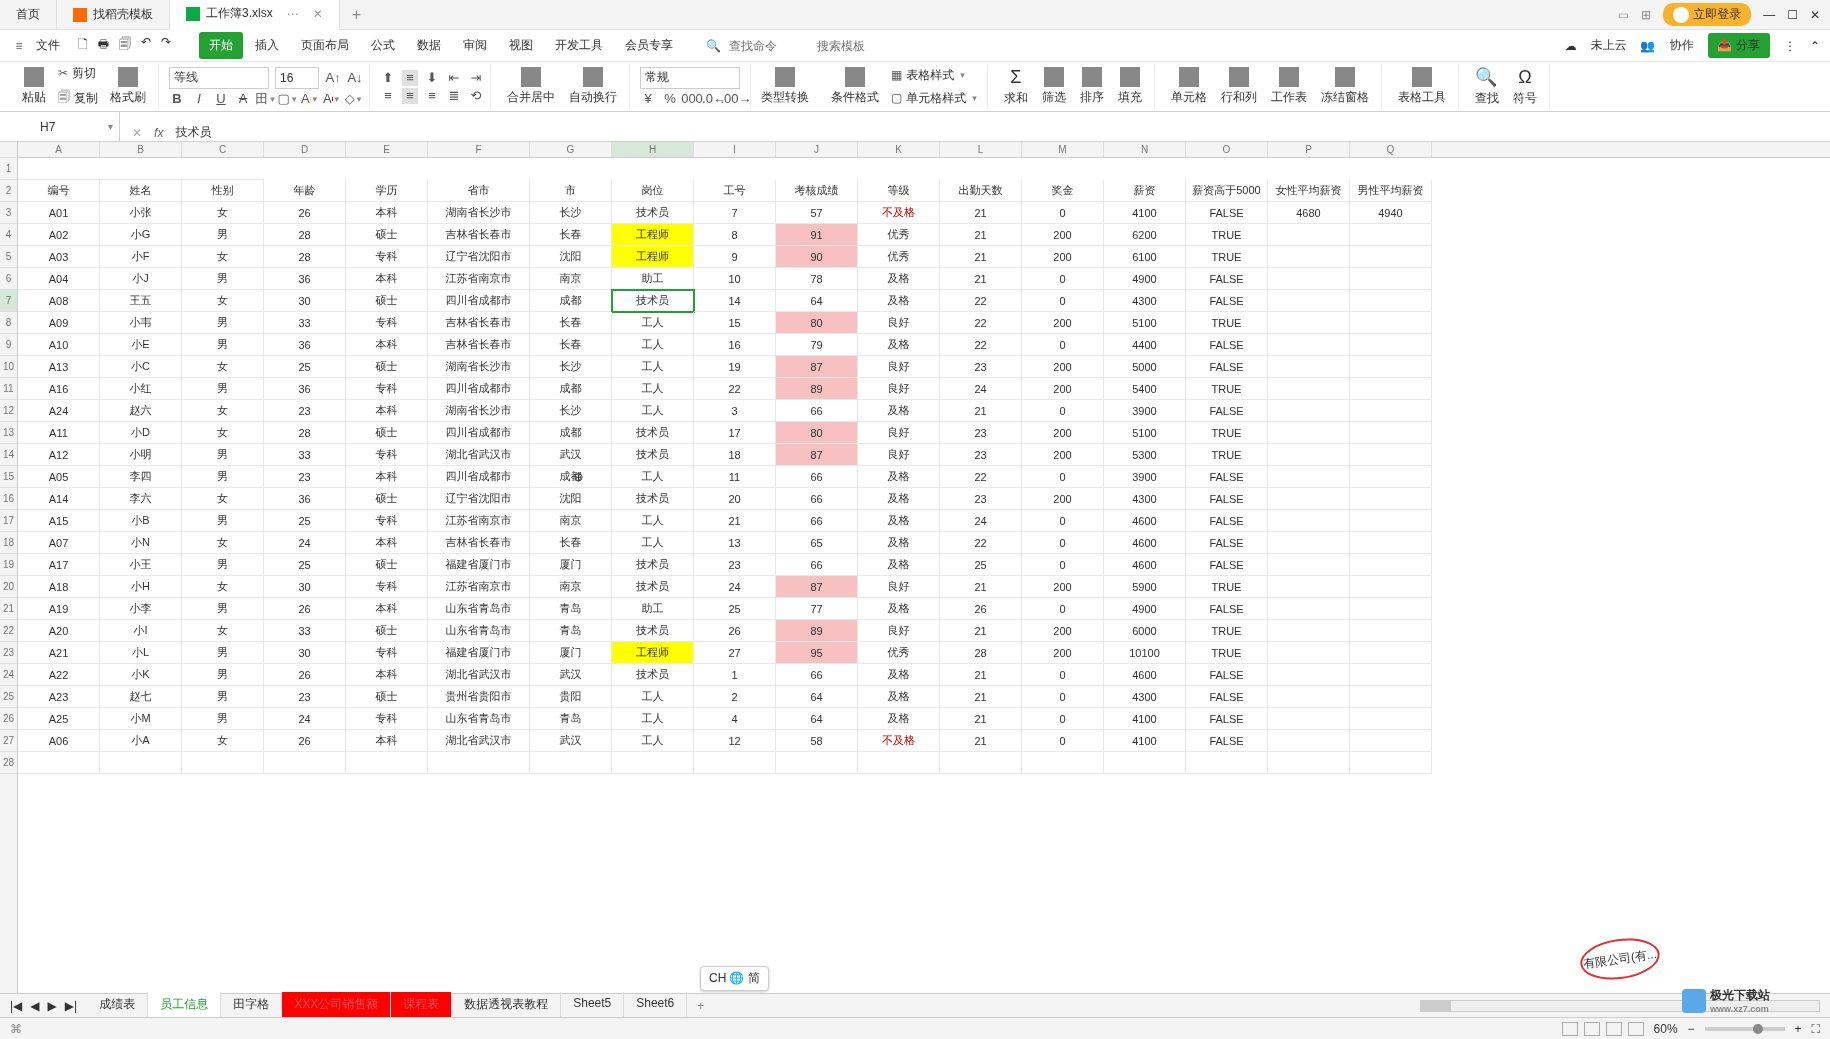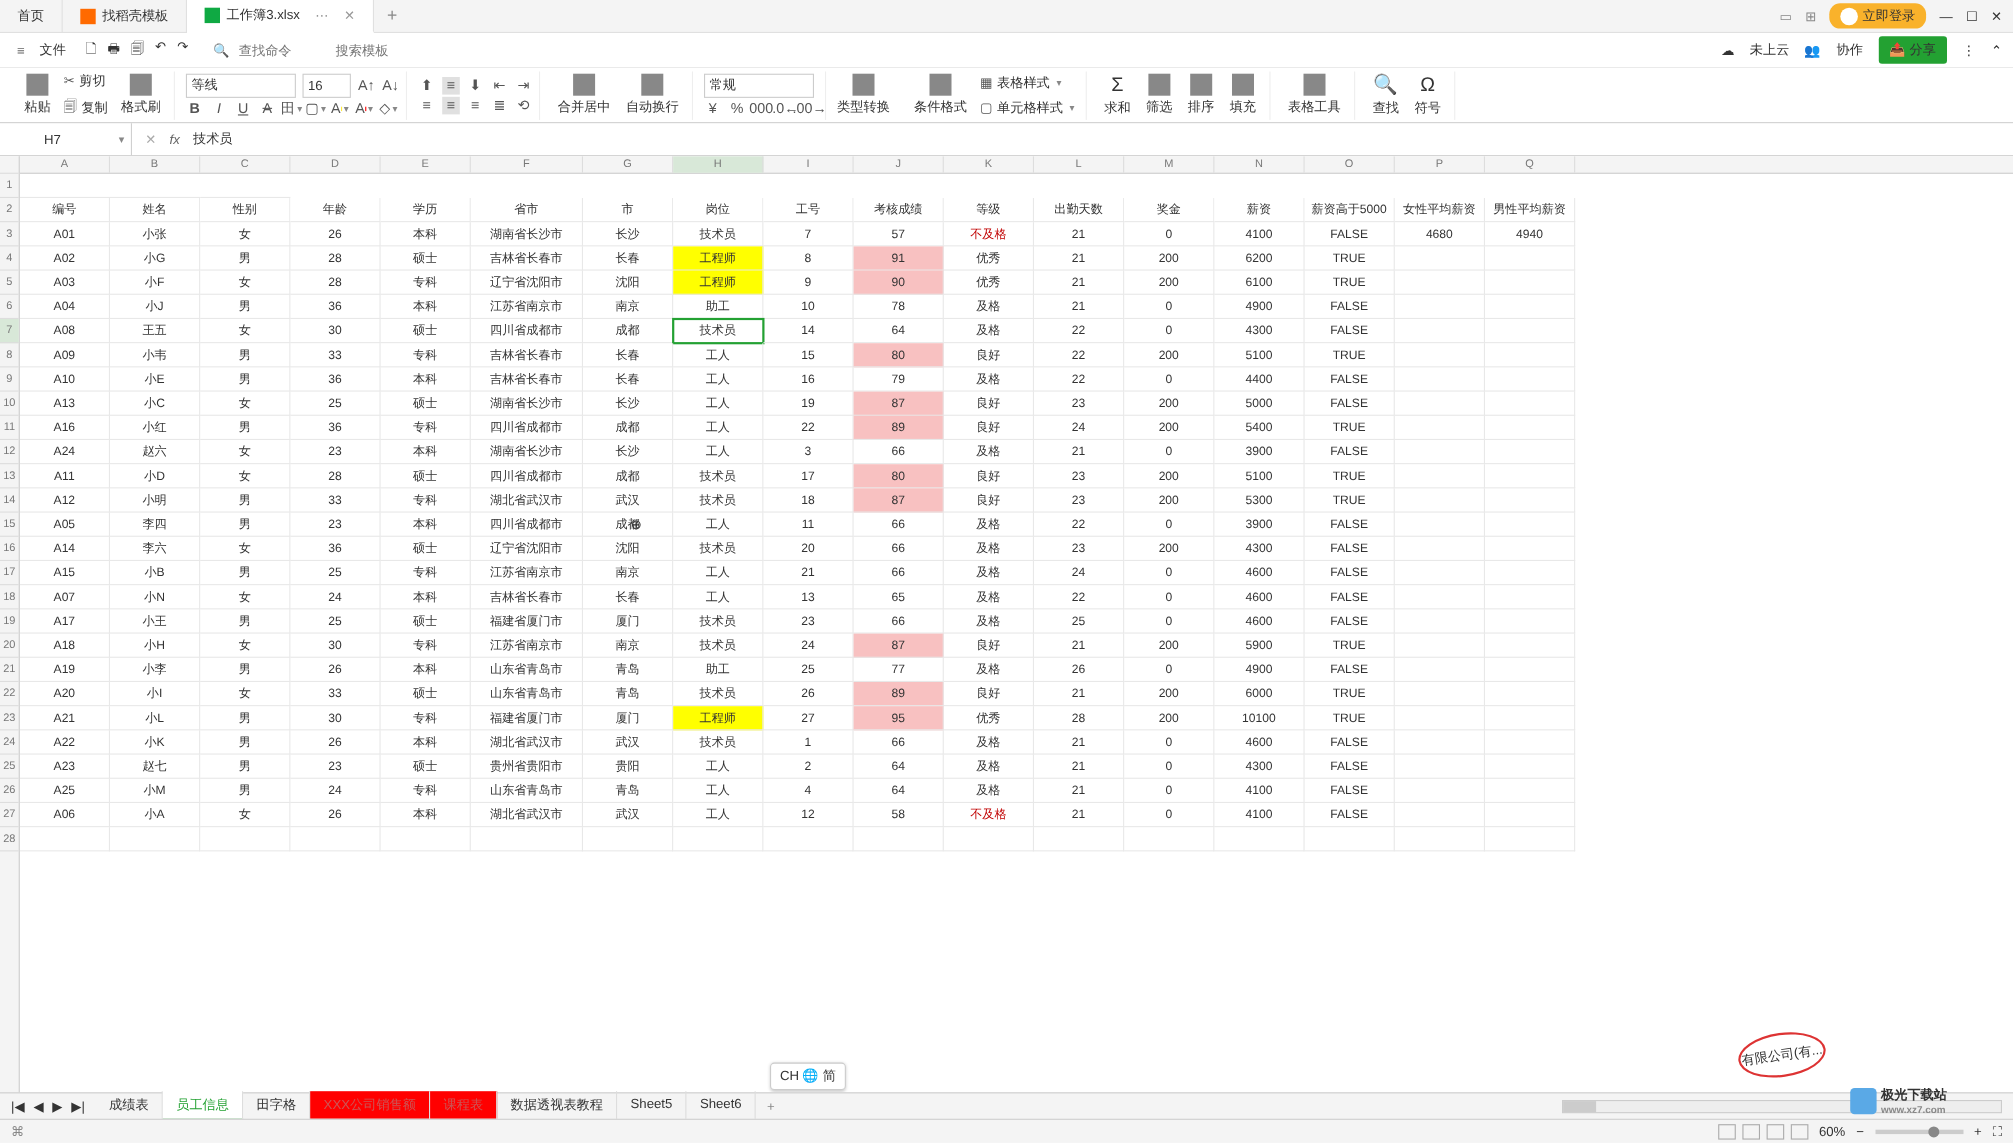--- a/index.html
+++ b/index.html
@@ -34,21 +34,21 @@
 .big-btn{display:flex;flex-direction:column;align-items:center;gap:2px;padding:2px 6px;cursor:pointer;font-size:11px}
 .big-icon{width:20px;height:20px;background:#888;display:inline-block}
 .font-sel{border:1px solid #ccc;padding:2px 4px;width:100px;height:22px}
 .size-sel{border:1px solid #ccc;padding:2px 4px;width:44px;height:22px}
 .fmt-sel{border:1px solid #ccc;padding:2px 4px;width:100px;height:22px}
 .fmtrow{display:flex;gap:6px;align-items:center}
 .fmticon{width:16px;height:16px;display:inline-flex;align-items:center;justify-content:center;color:#555;cursor:pointer;font-size:13px}
 .color-chip{width:14px;height:4px;display:inline-block}
 .yellow{background:#ffeb3b}
 .red{background:#f00}
-.formula-bar{height:30px;display:flex;align-items:center;border-bottom:1px solid #d0d0d0}
+.formula-bar{height:30px;display:flex;align-items:flex-end;border-bottom:1px solid #d0d0d0}
 .namebox{width:120px;border-right:1px solid #d0d0d0;padding:0 40px;height:100%;display:flex;align-items:center;position:relative}
 .namebox-dd{position:absolute;right:6px;color:#888;font-size:10px}
 .fx-area{display:flex;align-items:center;gap:12px;padding:0 12px;flex:1}
 .fx-label{font-style:italic;color:#666}
 .sheet{display:flex;height:calc(100% - 172px);position:relative}
 .rowhdrs{width:18px;background:#f4f4f4;border-right:1px solid #ccc}
 .rowhdr{height:22px;border-bottom:1px solid #ddd;display:flex;align-items:center;justify-content:center;font-size:10px;color:#777}
 .rowhdr.first{height:16px}
 .rowhdr.sel{background:#d8e8d8}
 .grid{flex:1;overflow:hidden;position:relative}
@@ -121,20 +121,31 @@
   <div class="menu-left">
     <span class="hamburger">≡</span>
     <span>文件</span>
     <div class="qat">
       <span>🗋</span>
       <span>🖶</span>
       <span>🗐</span>
       <span>↶</span>
       <span>↷</span>
     </div>
+    <div class="tabs" id="main-tabs">
+        <div class="tab active">开始</div>
+        <div class="tab">插入</div>
+        <div class="tab">页面布局</div>
+        <div class="tab">公式</div>
+        <div class="tab">数据</div>
+        <div class="tab">审阅</div>
+        <div class="tab">视图</div>
+        <div class="tab">开发工具</div>
+        <div class="tab">会员专享</div>
+      </div>
     <div class="searcharea">
       <span>🔍</span>
       <input placeholder="查找命令" style="">
       <input placeholder="搜索模板" style="">
     </div>
   </div>
   <div class="menu-right">
     <span>☁</span>
       <span>未上云</span>
     <span>👥</span>
@@ -238,20 +249,38 @@
         <span class="big-icon"></span>
         <span>筛选</span>
       </div>
     <div class="big-btn">
         <span class="big-icon"></span>
         <span>排序</span>
       </div>
     <div class="big-btn">
         <span class="big-icon"></span>
         <span>填充</span>
+      </div>
+  </div>
+  <div class="rgroup horiz">
+    <div class="big-btn">
+        <span class="big-icon"></span>
+        <span>单元格</span>
+      </div>
+    <div class="big-btn">
+        <span class="big-icon"></span>
+        <span>行和列</span>
+      </div>
+    <div class="big-btn">
+        <span class="big-icon"></span>
+        <span>工作表</span>
+      </div>
+    <div class="big-btn">
+        <span class="big-icon"></span>
+        <span>冻结窗格</span>
       </div>
   </div>
   <div class="rgroup horiz">
     <div class="big-btn">
         <span class="big-icon"></span>
         <span>表格工具</span>
       </div>
   </div>
   <div class="rgroup horiz">
     <div class="big-btn">

